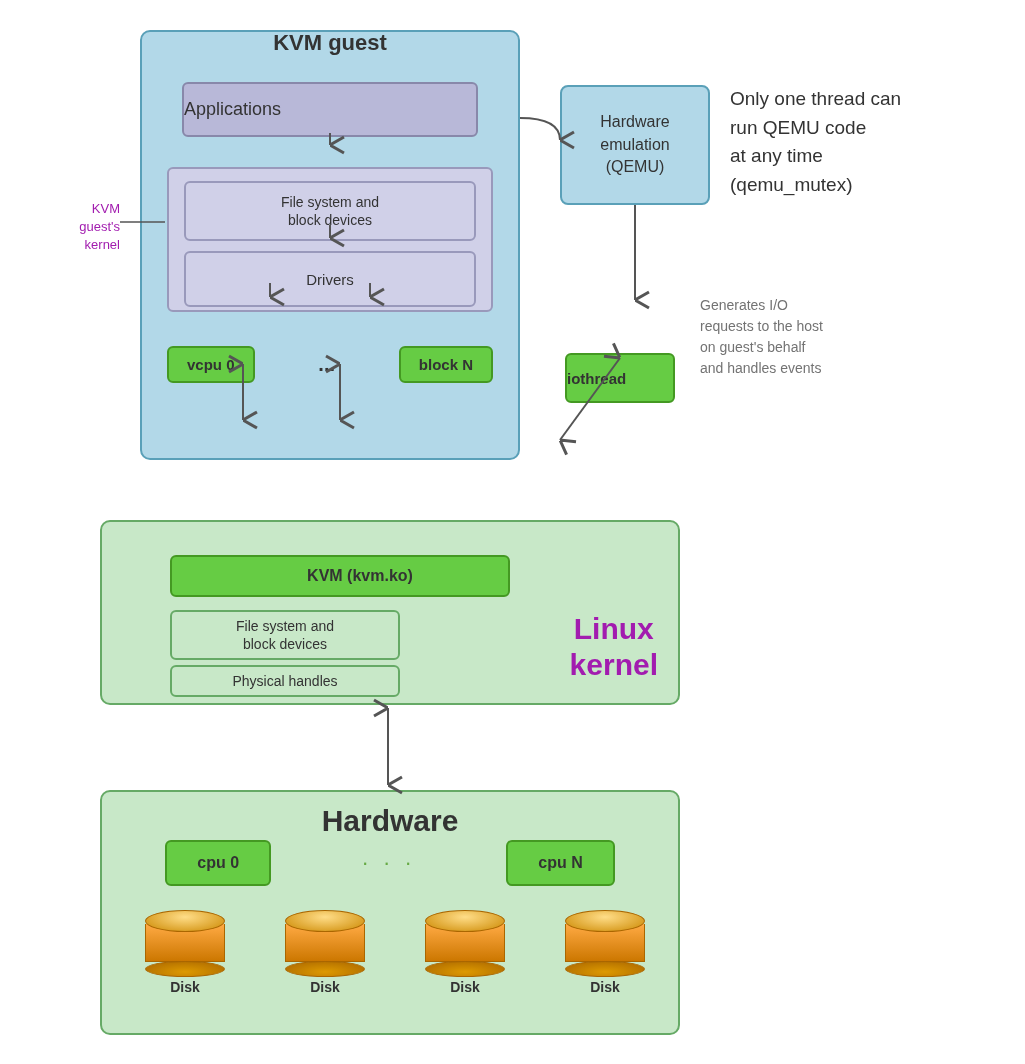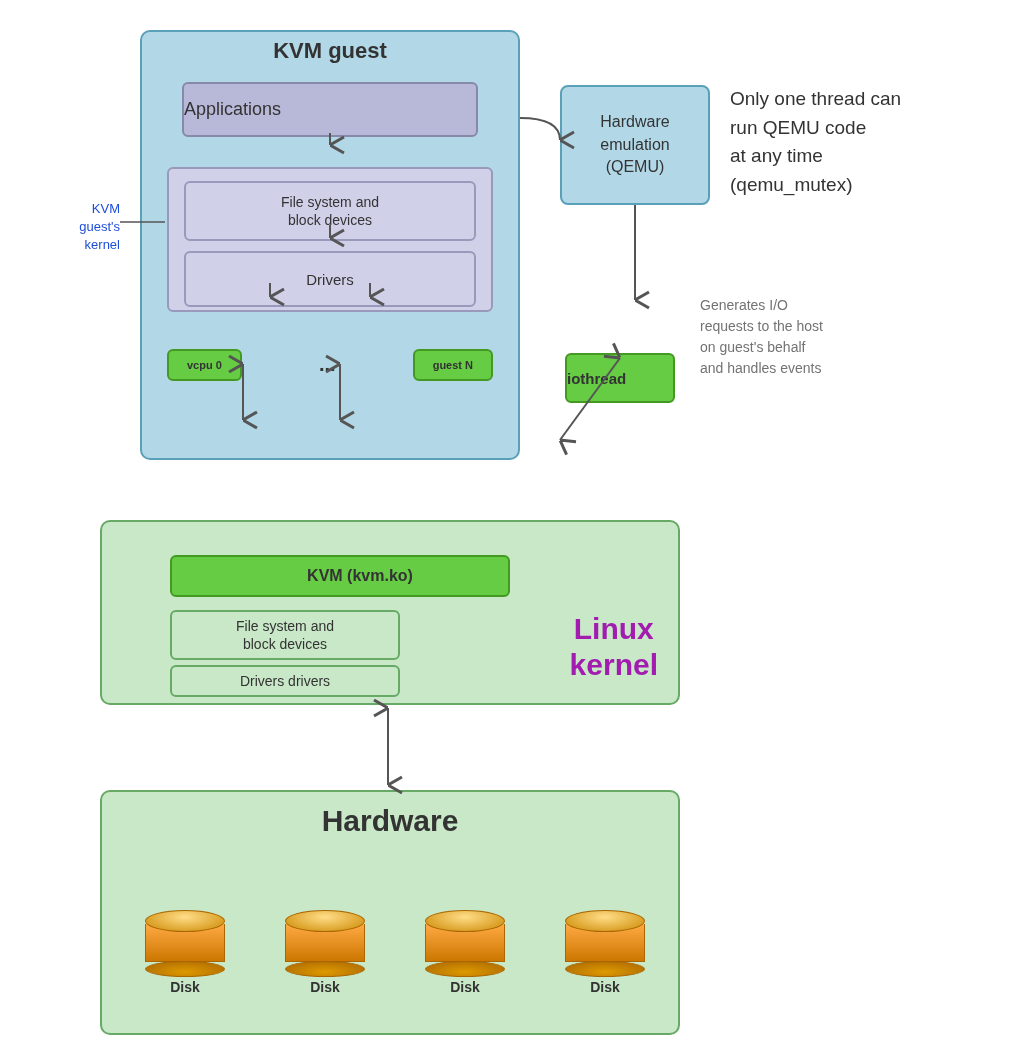--- a/index.html
+++ b/index.html
@@ -32,21 +32,20 @@
 
     .kvm-guest-title {
       position: absolute;
       top: -2px;
       left: 0;
       right: 0;
       text-align: center;
       font-size: 22px;
       font-weight: bold;
       color: #333;
-      padding-top: 8px;
     }
 
     
     .applications-box {
       position: absolute;
       top: 50px;
       left: 40px;
       right: 40px;
       height: 55px;
       background: #b8b8d8;
@@ -122,21 +121,21 @@
       display: flex;
       align-items: center;
       gap: 10px;
     }
 
     .vcpu-box {
       background: #66cc44;
       border: 2px solid #449922;
       border-radius: 6px;
       padding: 8px 18px;
-      font-size: 11px;
+      font-size: 15px;
       font-weight: bold;
       color: #333;
       display: flex;
       align-items: center;
       justify-content: center;
     }
 
     .dots-label {
       font-size: 20px;
       color: #333;
@@ -206,21 +205,21 @@
       color: #737373;
       line-height: 1.5;
     }
 
     
     .kvm-guest-kernel-label {
       position: absolute;
       top: 200px;
       left: 20px;
       font-size: 13px;
-      color: #1d4ed8;
+      color: #a21caf;
       line-height: 1.4;
       text-align: right;
       width: 100px;
     }
 
     
     .linux-kernel-box {
       position: absolute;
       top: 520px;
       left: 100px;
@@ -442,21 +441,21 @@
         <span>Drivers</span>
       </div>
     </div>
 
     <div class="vcpu-area">
       <div class="vcpu-box">
         <span>vcpu 0</span>
       </div>
       <div class="dots-label">...</div>
       <div class="vcpu-box">
-        <span>guest N</span>
+        <span>block N</span>
       </div>
     </div>
   </div>
 
   <div class="kvm-guest-kernel-label">
     KVM<br>guest's<br>kernel
   </div>
 
   <div class="hw-emulation-box">
     <span>Hardware<br>emulation<br>(QEMU)</span>
@@ -480,27 +479,36 @@
 
   <div class="kvm-ko-box">
     <span>KVM (kvm.ko)</span>
   </div>
 
   <div class="fs-block-linux">
     <span>File system and<br>block devices</span>
   </div>
 
   <div class="physical-drivers-box">
-    <span>Drivers drivers</span>
+    <span>Physical handles</span>
   </div>
 
   <div class="hardware-box">
     <div class="hardware-title">Hardware</div>
   </div>
 
+  <div class="cpu-area">
+    <div class="cpu-box">
+      <span>cpu 0</span>
+    </div>
+    <div class="cpu-dots">· · ·</div>
+    <div class="cpu-box">
+      <span>cpu N</span>
+    </div>
+  </div>
 
   <div class="disk-area">
     <div class="disk">
       <div class="disk-top"></div>
       <div class="disk-body"></div>
       <div class="disk-bottom"></div>
       <div class="disk-label">Disk</div>
     </div>
     <div class="disk">
       <div class="disk-top"></div>

